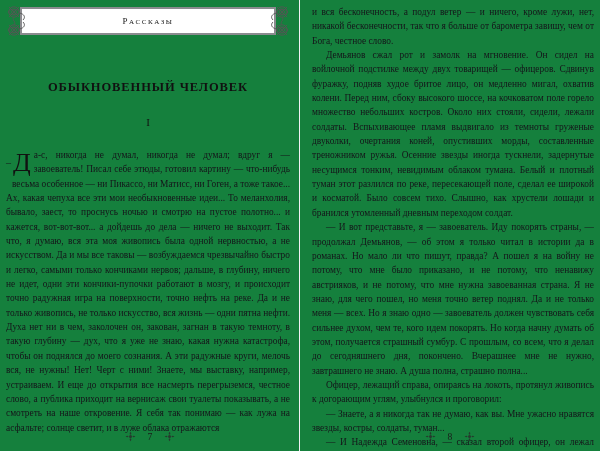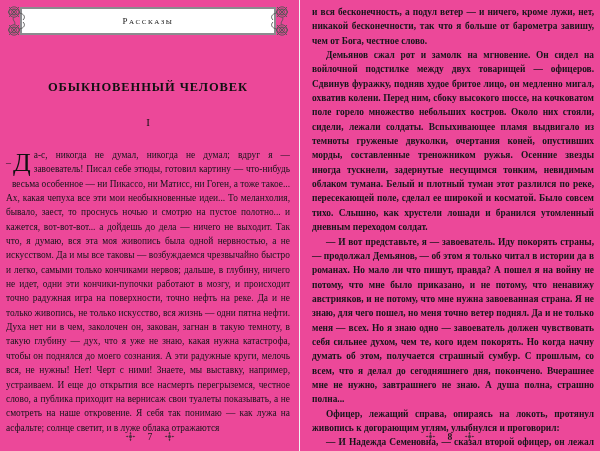--- a/index.html
+++ b/index.html
@@ -21,30 +21,29 @@
     inset: 0;
     display: flex;
     flex-direction: row;
   }
 
   
   .page {
     position: relative;
     height: 451px;
     box-sizing: border-box;
-    background: #ec4899;
+    background: #15803d;
   }
   .page-left {
     width: 300px;
     padding: 0 10px 0 6px;
   }
   .page-right {
     width: 300px;
     padding: 0 6px 0 12px;
-    font-weight: bold;
   }
   .gutter {
     position: absolute;
     left: 299px;
     top: 0;
     bottom: 0;
     width: 1px;
     background: #f1f1f4;
   }
 
@@ -253,20 +252,21 @@
     </div>
   </div>
 
   <div class="page page-right">
 
     <div class="body-text right-body">
       <p class="noindent">и вся бесконечность, а подул ветер — и ничего, кроме лужи, нет, никакой бесконечности, так что я больше от барометра завишу, чем от Бога, честное слово.</p>
       <p>Демьянов сжал рот и замолк на мгновение. Он сидел на войлочной подстилке между двух товарищей — офицеров. Сдвинув фуражку, подняв худое бритое лицо, он медленно мигал, охватив колени. Перед ним, сбоку высокого шоссе, на кочковатом поле горело множество небольших костров. Около них стояли, сидели, лежали солдаты. Вспыхивающее пламя выдвигало из темноты груженые двуколки, очертания коней, опустивших морды, составленные треножником ружья. Осенние звезды иногда тускнели, задернутые несущимся тонким, невидимым облаком тумана. Белый и плотный туман этот разлился по реке, пересекающей поле, сделал ее широкой и косматой. Было совсем тихо. Слышно, как хрустели лошади и бранился утомленный дневным переходом солдат.</p>
       <p>— И вот представьте, я — завоеватель. Иду покорять страны, — продолжал Демьянов, — об этом я только читал в истории да в романах. Но мало ли что пишут, правда? А пошел я на войну не потому, что мне было приказано, и не потому, что ненавижу австрияков, и не потому, что мне нужна завоеванная страна. Я не знаю, для чего пошел, но меня точно ветер поднял. Да и не только меня — всех. Но я знаю одно — завоеватель должен чувствовать себя сильнее духом, чем те, кого идем покорять. Но когда начну думать об этом, получается страшный сумбур. С прошлым, со всем, что я делал до сегодняшнего дня, покончено. Вчерашнее мне не нужно, завтрашнего не знаю. А душа полна, страшно полна...</p>
       <p>Офицер, лежащий справа, опираясь на локоть, протянул живопись к догорающим углям, улыбнулся и проговорил:</p>
+      <p>— Знаете, а я никогда так не думаю, как вы. Мне ужасно нравятся звезды, костры, солдаты, туман...</p>
       <p>— И Надежда Семеновна, — сказал второй офицер, он лежал позади Демьянова навзничь, подсунув ладони под затылок.</p>
     </div>
 
     <div class="folio">
       <span class="folio-orn">
         <svg width="13" height="11" viewBox="0 0 13 11" xmlns="http://www.w3.org/2000/svg">
           <g fill="#2a2a2a">
             <circle cx="6.5" cy="5.5" r="1.5"></circle>
             <path d="M6.5 0.8 C7.6 2.4, 7.6 3, 6.5 3.8 C5.4 3, 5.4 2.4, 6.5 0.8 Z"></path>
             <path d="M6.5 10.2 C7.6 8.6, 7.6 8, 6.5 7.2 C5.4 8, 5.4 8.6, 6.5 10.2 Z"></path>

